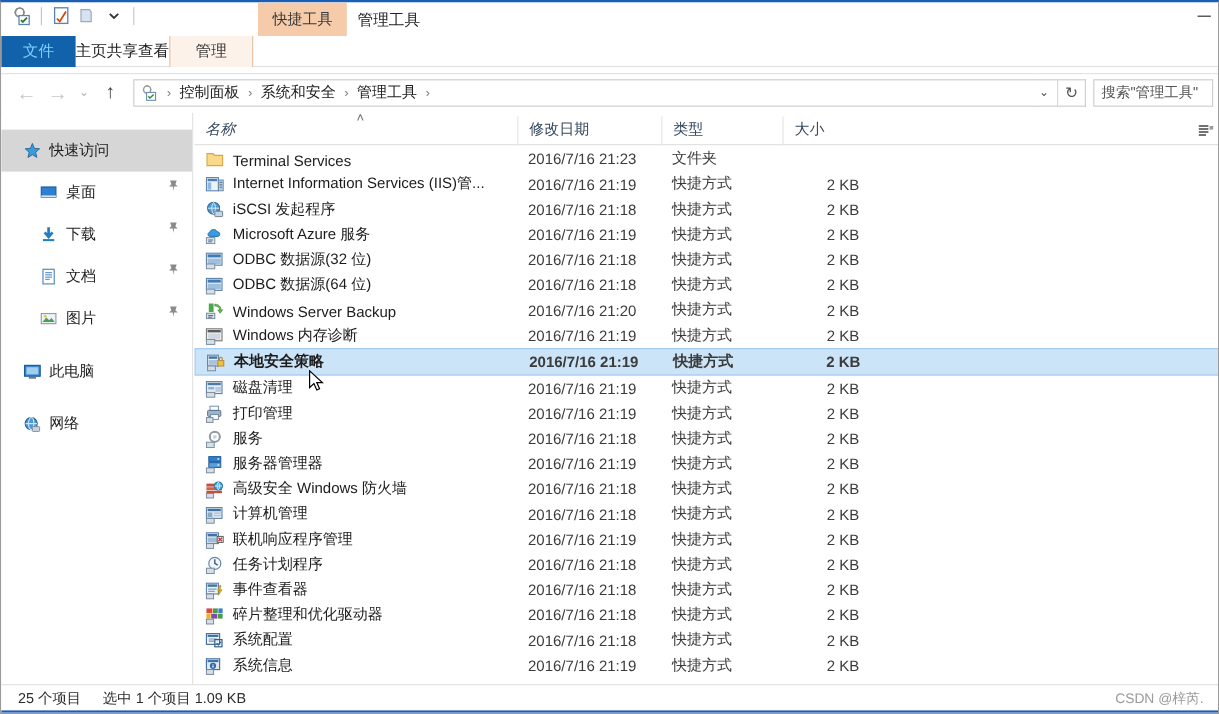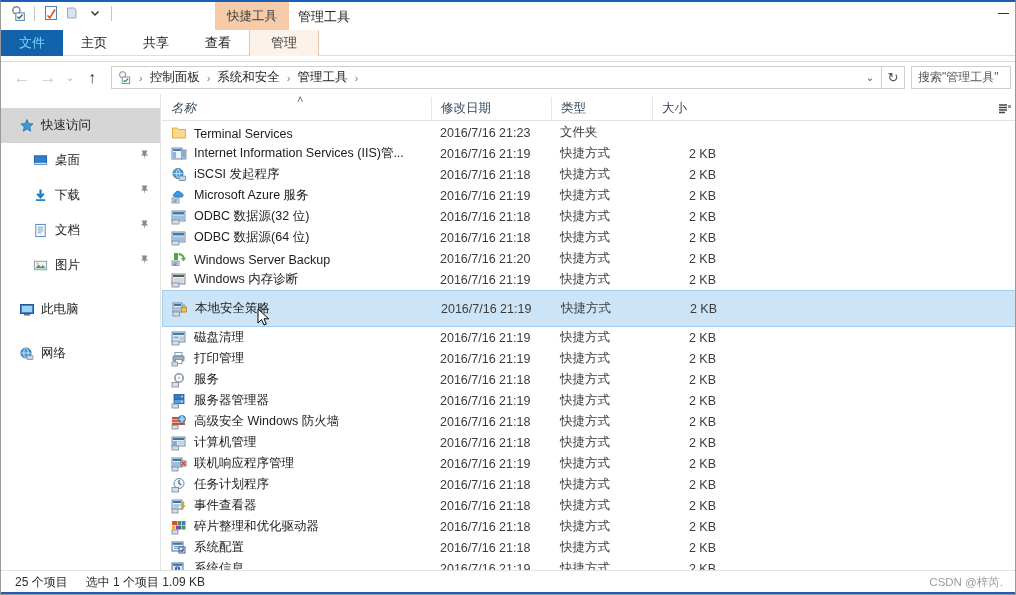--- a/index.html
+++ b/index.html
@@ -48,21 +48,21 @@
 
   
   #tabstrip {
     position: absolute; left: 0; top: 28px; width: 1016px; height: 26px;
     background: #ffffff;
     border-bottom: 1px solid #dedede;
     display: flex; align-items: stretch;
   }
   .tab {
     display: flex; align-items: center; justify-content: center;
-    font-size: 13px; color: #222; padding: 0 18px;
+    font-size: 13px; color: #222; padding: 0 0;
     height: 26px; white-space: nowrap;
   }
   .tab.file {
     background: #1161ab; color: #7dd3fc; min-width: 56px; padding: 0 18px;
   }
   .tab.manage {
     background: #fdf2ea; color: #3a3a3a;
     border-left: 1px solid #e7c5a8; border-right: 1px solid #e7c5a8;
     min-width: 70px;
   }
@@ -166,21 +166,21 @@
   
   #filelist {
     position: absolute; left: 161px; top: 120px; width: 854px; height: 450px;
     background: #ffffff; overflow: hidden;
   }
   .row {
     position: relative;
     height: 21px; display: flex; align-items: center;
     font-size: 12.5px; color: #1c1c1c;
   }
-  .row.selected { background: #cce4f7; border: 1px solid #a3cdf0; height: 37px; }
+  .row.selected { background: #cce4f7; border: 1px solid #a3cdf0; height: 23px; font-weight: bold; }
   .cell-name {
     width: 269px; display: flex; align-items: flex-end; padding-left: 9px;
     white-space: nowrap; overflow: hidden;
   }
   .ficon { width: 16px; height: 16px; margin-right: 7px; flex: none;
            display: flex; align-items: center; justify-content: center; }
   .cell-date { width: 120px; padding-left: 9px; color: #3b3b3b; }
   .cell-type { width: 101px; padding-left: 9px; color: #3b3b3b; }
   .cell-size { width: 72px; text-align: right; padding-right: 8px; color: #3b3b3b; }
 

